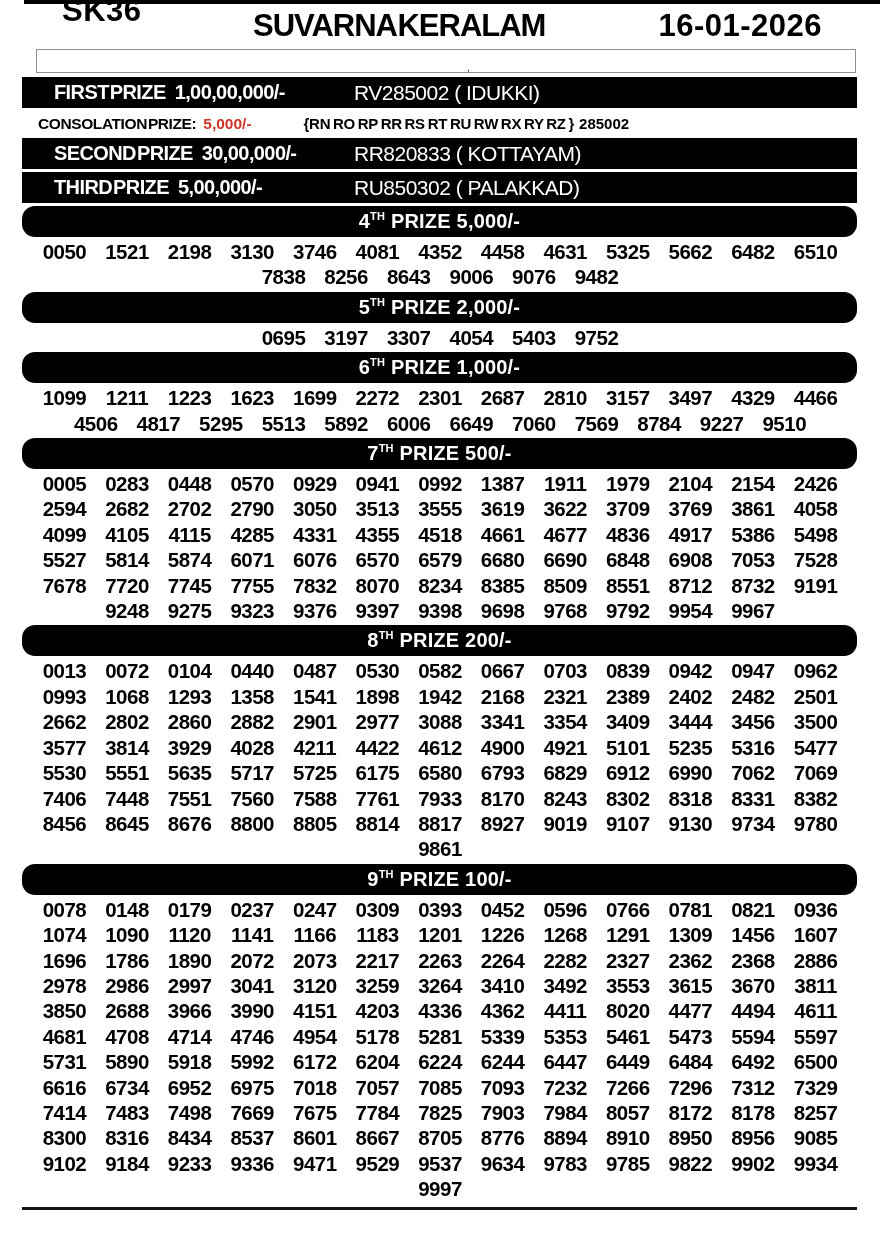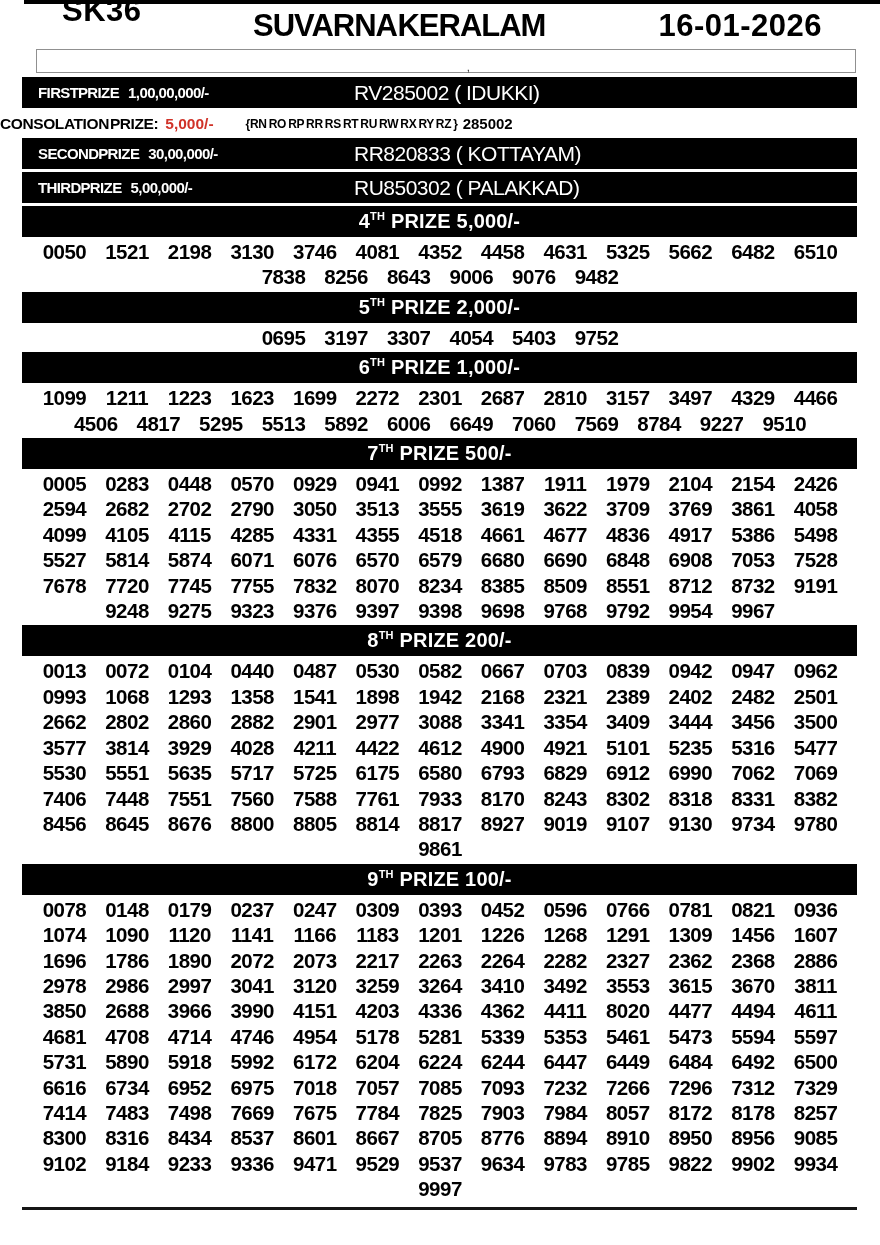--- a/index.html
+++ b/index.html
@@ -13,32 +13,32 @@
   .header{height:42px;position:relative;}
   .hdr-code{position:absolute;left:62px;bottom:17px;font-size:31px;font-weight:bold;letter-spacing:0.5px;}
   .hdr-title{position:absolute;left:253px;bottom:2px;font-size:31px;font-weight:bold;letter-spacing:-1px;word-spacing:-6px;}
   .hdr-date{position:absolute;right:58px;bottom:2px;font-size:31px;font-weight:bold;letter-spacing:0.5px;}
   
   .empty-box{margin:3px 24px 4px 36px;height:22px;border:1.5px solid #909090;position:relative;background:#fff;}
   .stray-mark{position:absolute;left:430px;bottom:-2px;font-size:12px;color:#333;}
   
   .bar{margin:0 23px 3px 22px;height:31px;background:var(--bar-bg,#000);color:var(--bar-fg,#fff);
        position:relative;display:flex;align-items:center;}
-  .bar-label{padding-left:16px;font-size:15px;font-weight:bold;letter-spacing:-0.6px;word-spacing:-4px;white-space:nowrap;}
+  .bar-label{padding-left:32px;font-size:20px;font-weight:bold;letter-spacing:-0.6px;word-spacing:-4px;white-space:nowrap;}
   .bar-amt{margin-left:9px;}
   .bar-winner{position:absolute;left:332px;font-size:21px;font-weight:normal;letter-spacing:-0.5px;white-space:nowrap;}
   
-  .consolation{height:25px;display:flex;align-items:center;margin-bottom:2px;
+  .consolation{height:25px;display:flex;align-items:center;padding-left:38px;margin-bottom:2px;
                font-weight:bold;white-space:nowrap;}
   .c-label{font-size:15.5px;letter-spacing:-0.4px;word-spacing:-3px;}
   .c-amount{font-size:15.5px;color:var(--red,#d03228);margin-left:7px;}
-  .c-series{font-size:12px;margin-left:32px;letter-spacing:-0.3px;word-spacing:-1px;}
+  .c-series{font-size:15px;margin-left:52px;letter-spacing:-0.3px;word-spacing:-1px;}
   .c-number{font-size:15px;margin-left:5px;}
   
-  .section-bar{justify-content:center;margin-bottom:1px;}
+  .section-bar{justify-content:center;margin-bottom:1px;border-radius:13px;}
   .sec-title{font-size:20px;font-weight:bold;letter-spacing:0.2px;white-space:nowrap;}
   .sec-title sup{font-size:11px;}
   .numbers{display:flex;flex-wrap:wrap;justify-content:center;padding:1px 24px 2px;}
   .num{width:62.6px;line-height:25.4px;font-size:20.5px;font-weight:bold;text-align:center;letter-spacing:-0.5px;}
   .bottom-rule{height:3px;background:#161616;margin:3px 23px 0 22px;}
 </style>
 </head>
 <body>
 
 <div class="page">

